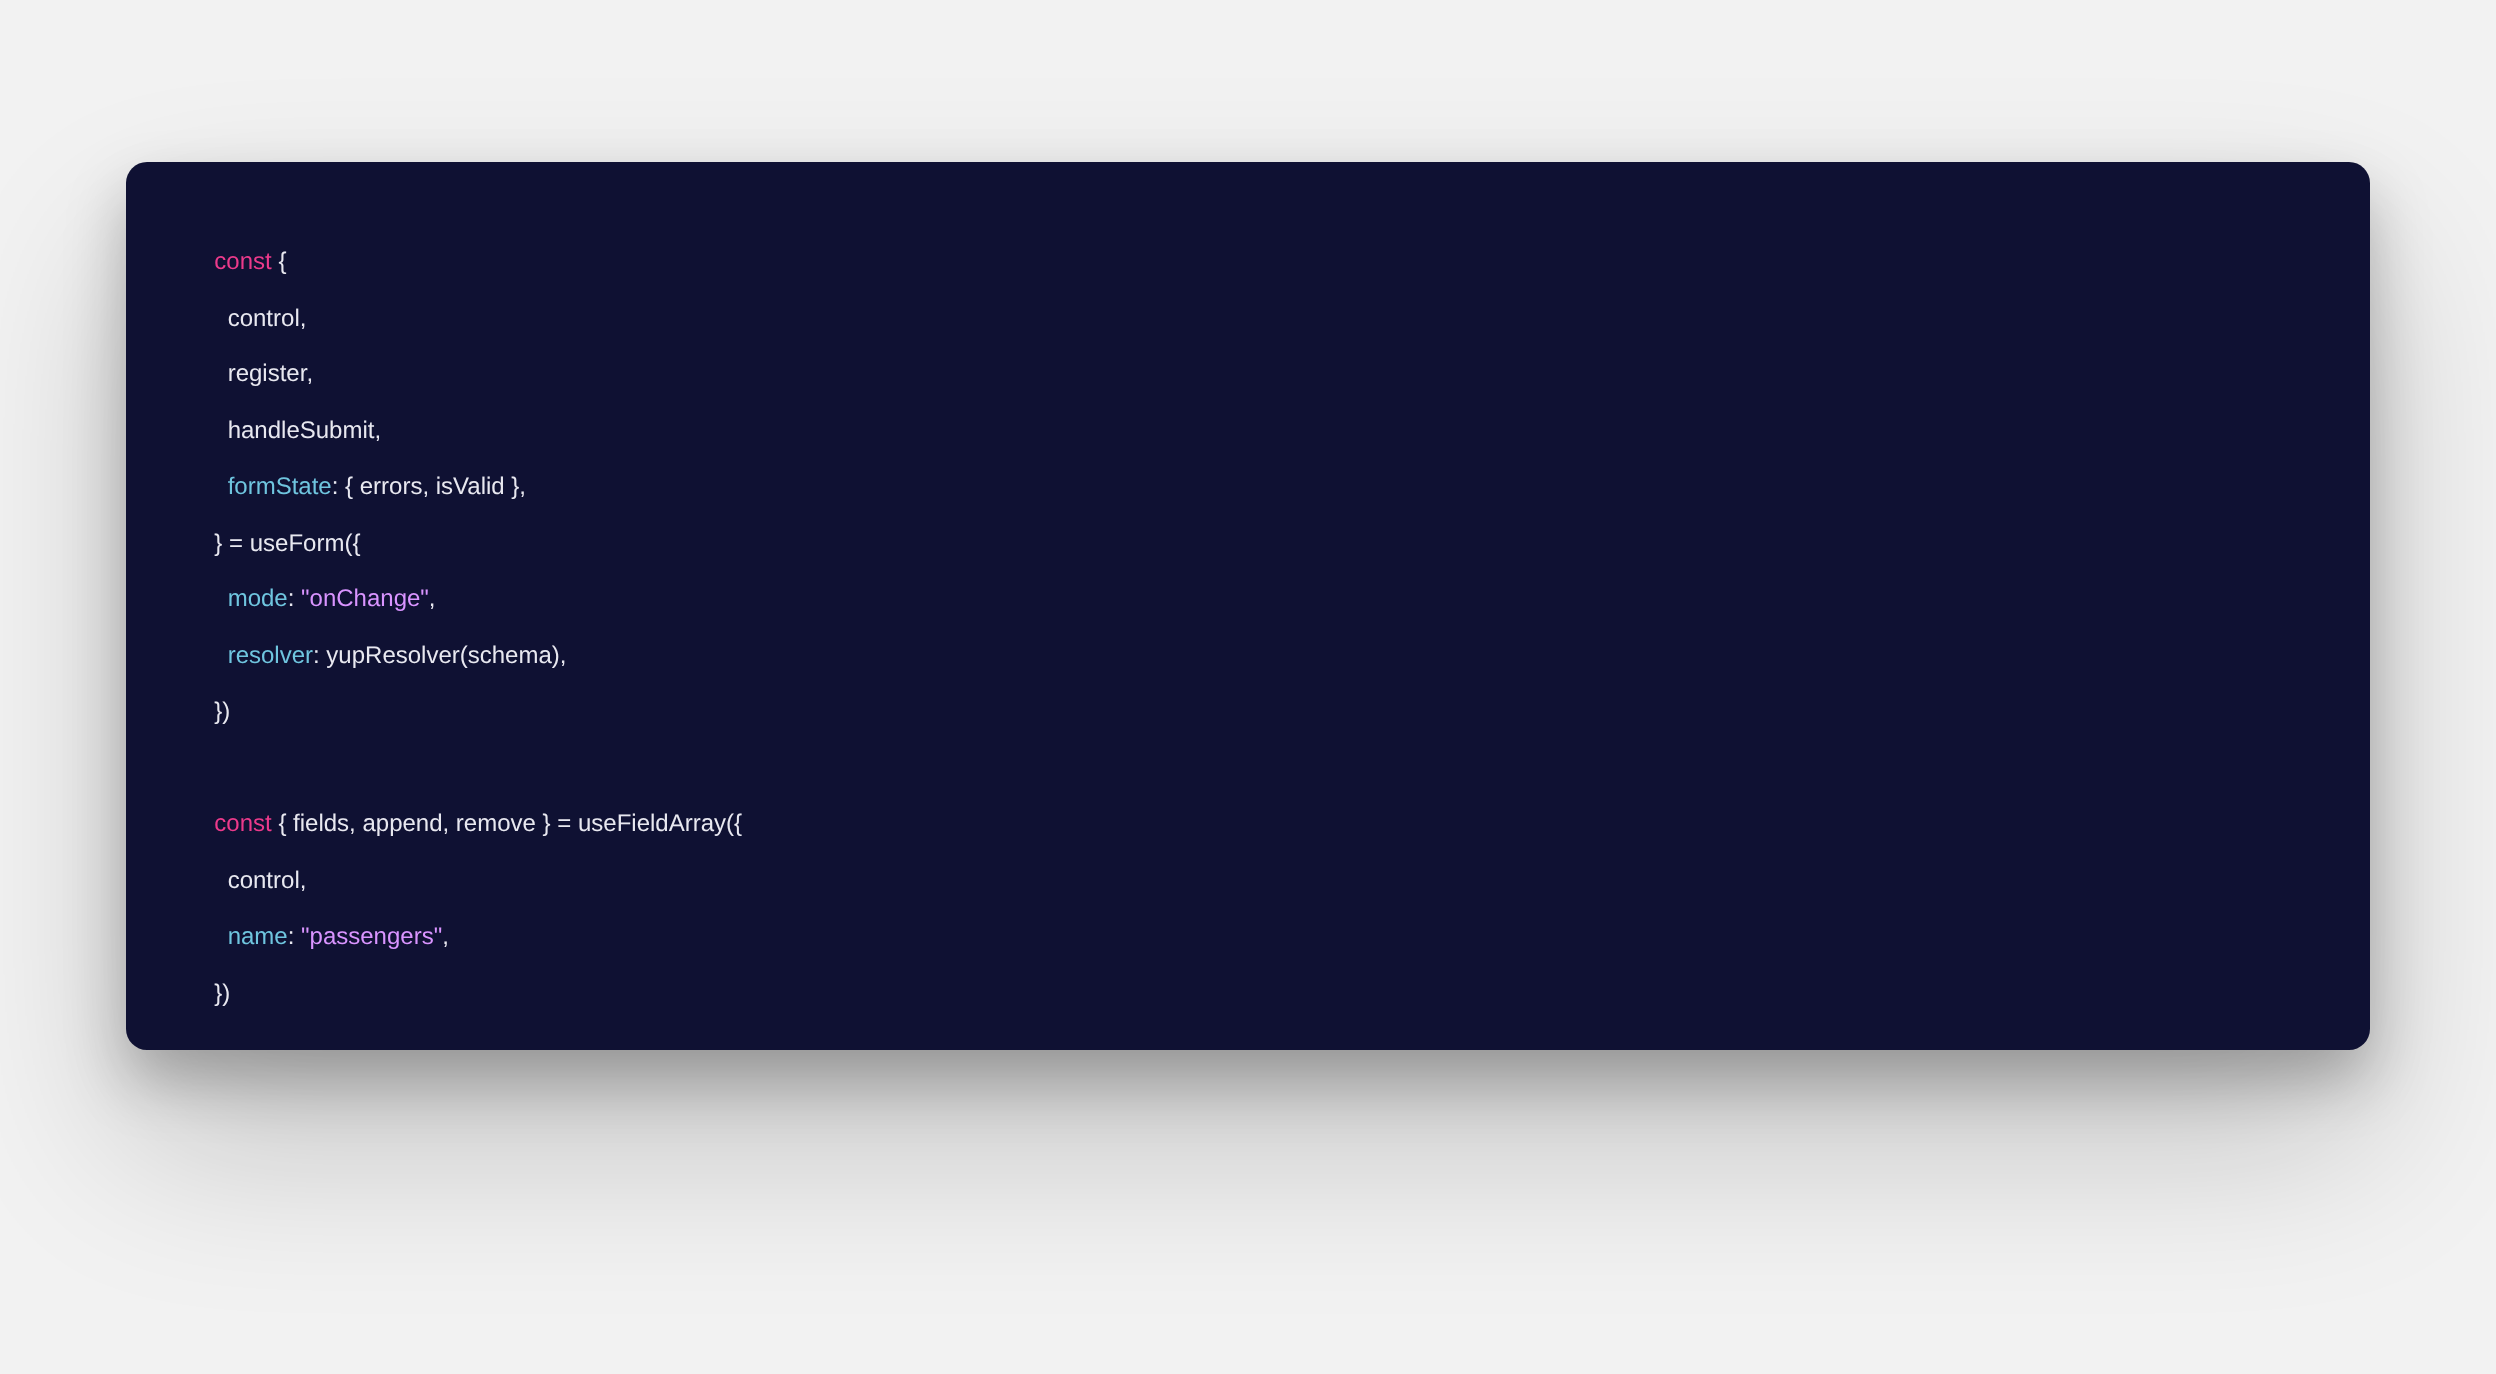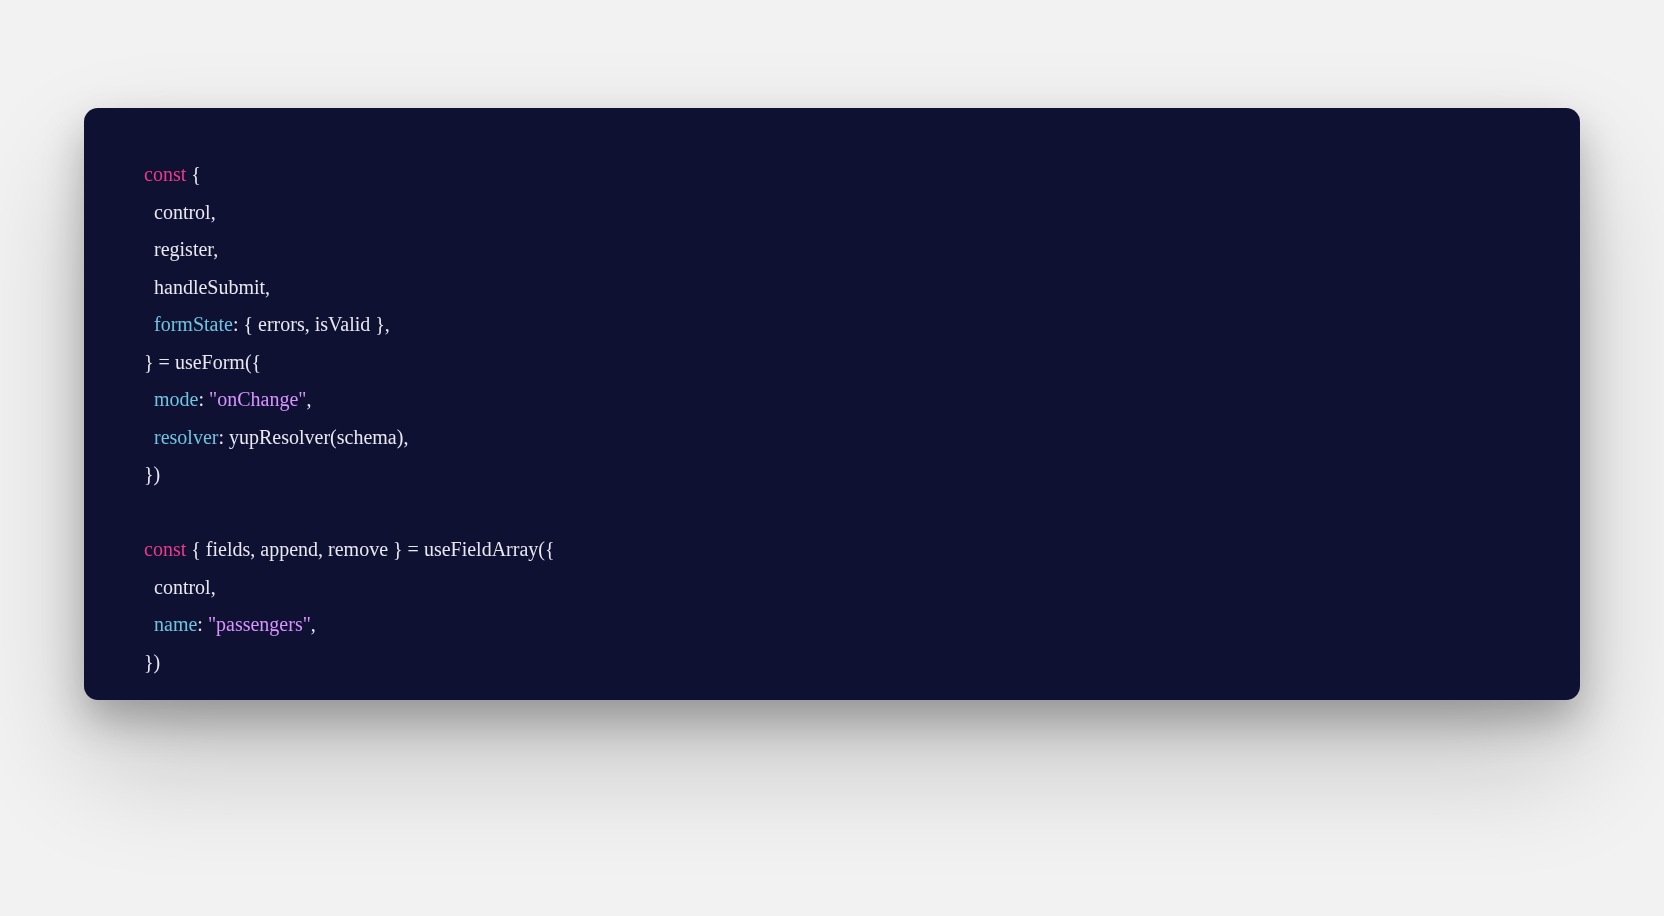--- a/index.html
+++ b/index.html
@@ -17,22 +17,22 @@
     width: 1496px;
     height: 592px;
     background: #0f1133;
     border-radius: 14px;
     box-shadow:
       0 20px 40px rgba(0,0,0,0.25),
       0 60px 120px rgba(0,0,0,0.20);
     padding: 48px 50px 48px 50px;
   }
   pre.code {
-    font-family: Liberation Serif, serif;
-    font-size: 20px;
+    font-family: Liberation Sans, sans-serif;
+    font-size: 16px;
     line-height: 37.5px;
     white-space: pre;
     color: #e8e8f0;
   }
   .tok-kw     { color: #ec3a8b; }   
   .tok-punc   { color: #e8e8f0; }   
   .tok-ident  { color: #e8e8f0; }   
   .tok-prop   { color: #6fc5df; }   
   .tok-call   { color: #e8e8f0; }   
   .tok-arg    { color: #e8e8f0; }   

